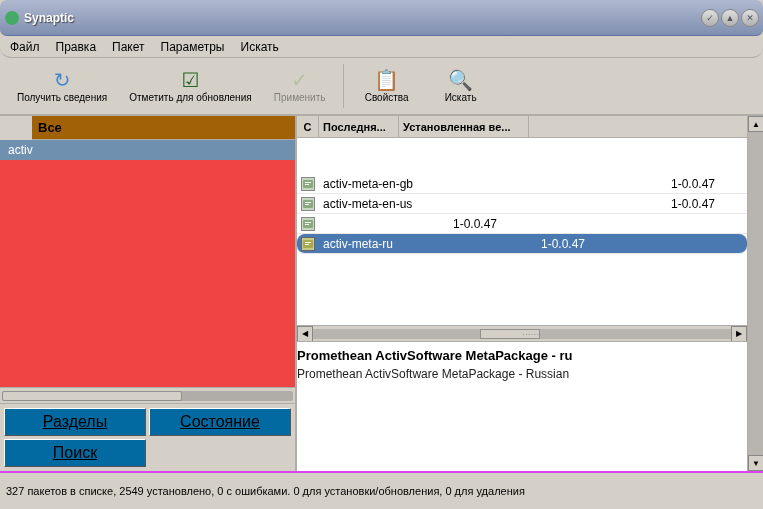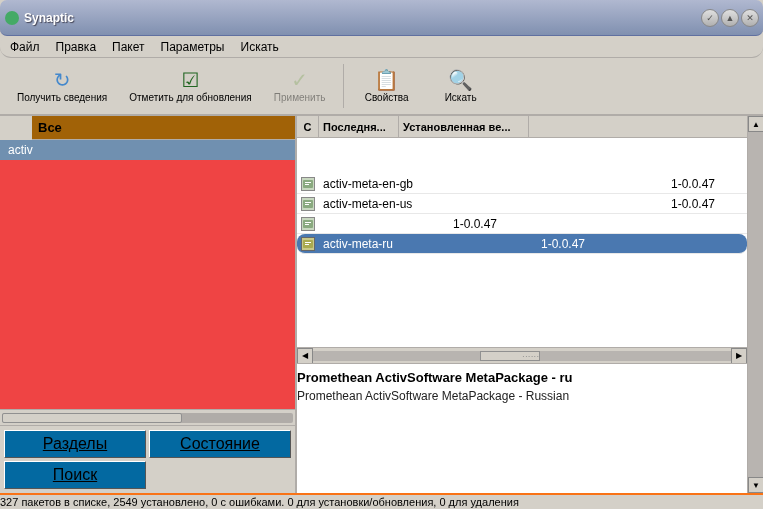--- a/index.html
+++ b/index.html
@@ -372,24 +372,24 @@
       color: #000;
     }
     #desc-text {
       font-size: 12px;
       color: #222;
     }
 
     
     #statusbar {
       background: #d4d0c8;
-      border-top: 2px solid #f97316;
-      padding: 2px 0;
+      border-top: 2px solid #d946ef;
+      padding: 2px 6px;
       font-size: 11px;
-      height: 16px;
+      height: 38px;
       display: flex;
       align-items: center;
     }
 
     
     #right-top {
       flex: 1;
       display: flex;
       overflow: hidden;
     }

